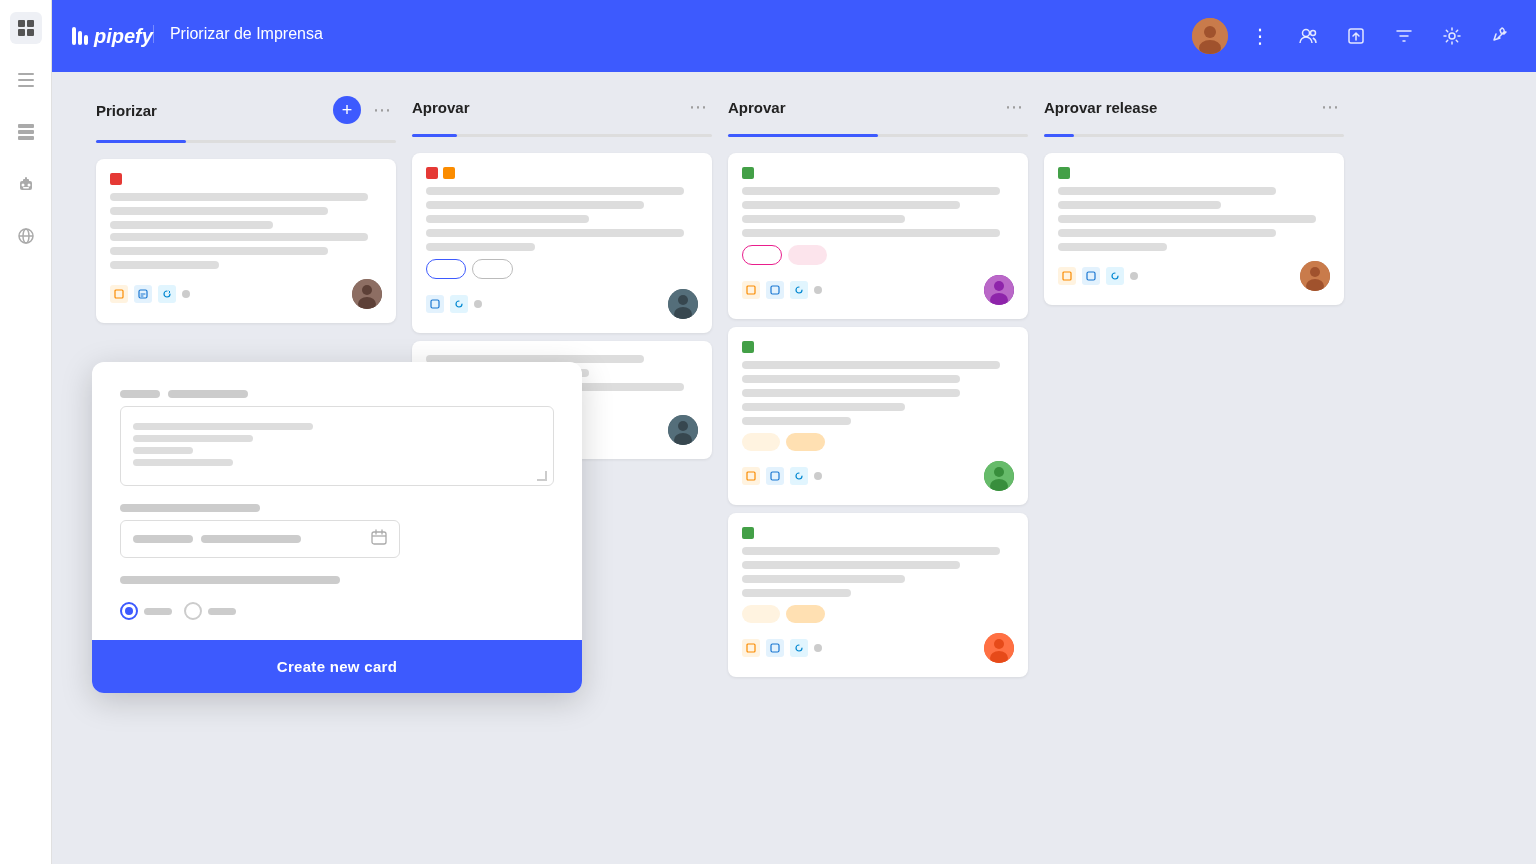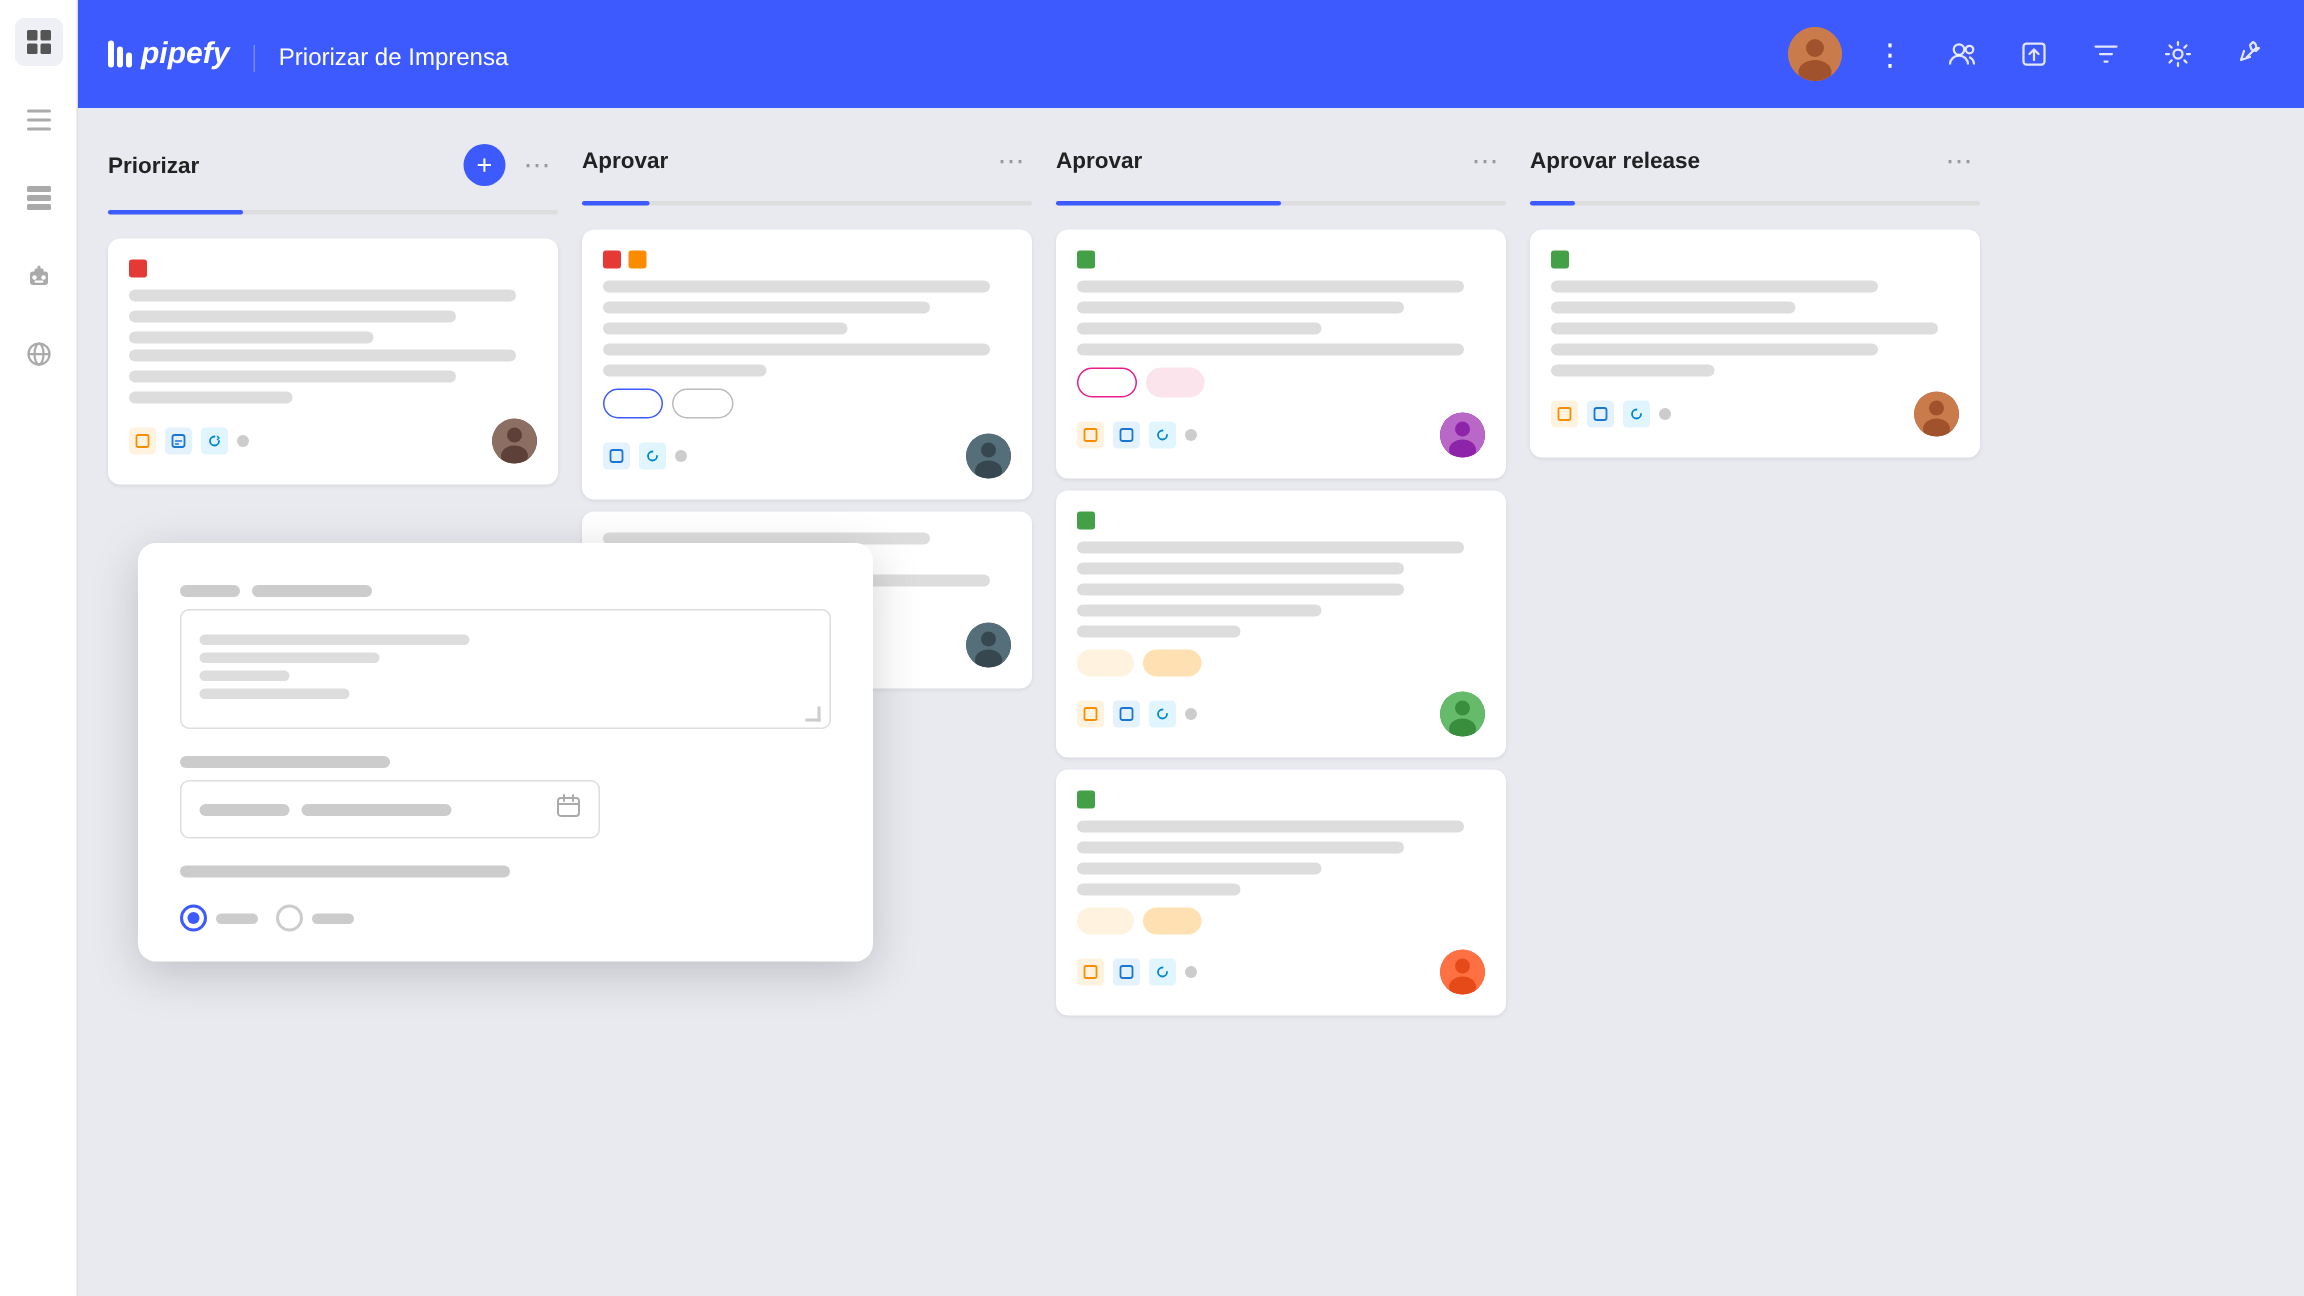--- a/index.html
+++ b/index.html
@@ -52,22 +52,21 @@
       background: #3D5AFE;
       height: 72px;
       display: flex;
       align-items: center;
       padding: 0 20px;
       justify-content: space-between;
       flex-shrink: 0;
     }
     .header-left {
       display: flex;
-      align-items: flex-end;
-      gap: 16px;
+      align-items: flex-start;
     }
     .header-title {
       color: #fff;
       font-size: 16px;
       font-weight: 500;
       padding-left: 16px;
       border-left: 1px solid rgba(255,255,255,0.3);
     }
     .header-right {
       display: flex;
@@ -101,20 +100,21 @@
       flex: 1;
       overflow-x: auto;
       padding: 20px 20px;
       position: relative;
     }
     .board-columns {
       display: flex;
       gap: 16px;
       height: 100%;
       min-width: max-content;
+      margin-left: 24px;
     }
 
     
     .column {
       width: 300px;
       flex-shrink: 0;
       display: flex;
       flex-direction: column;
       gap: 8px;
     }
@@ -914,17 +914,20 @@
               <div class="radio-circle checked"></div>
               <div class="radio-label-chunk" style="width:28px"></div>
             </div>
             <div class="radio-item">
               <div class="radio-circle unchecked"></div>
               <div class="radio-label-chunk" style="width:28px"></div>
             </div>
           </div>
 
         </div>
+        <div class="modal-footer">
+          <button class="create-btn" style="background:none;border:none;cursor:pointer;">Create new card</button>
+        </div>
       </div>
     </div>
 
   </div>
 </div>
 
 </body></html>

